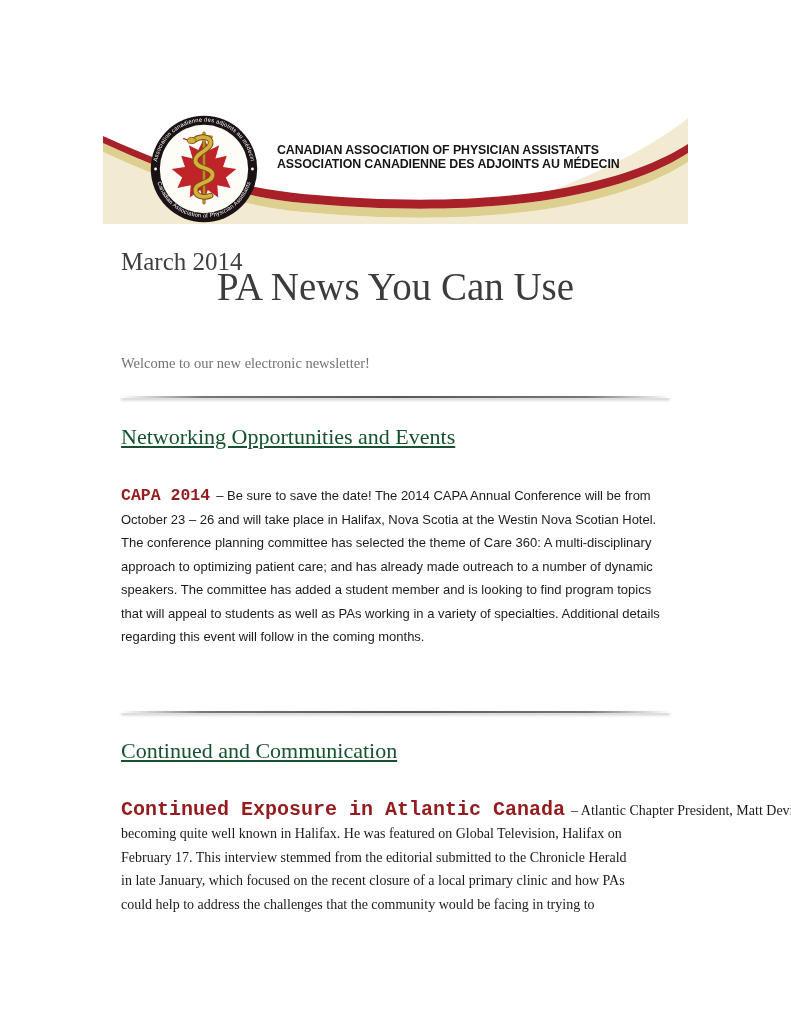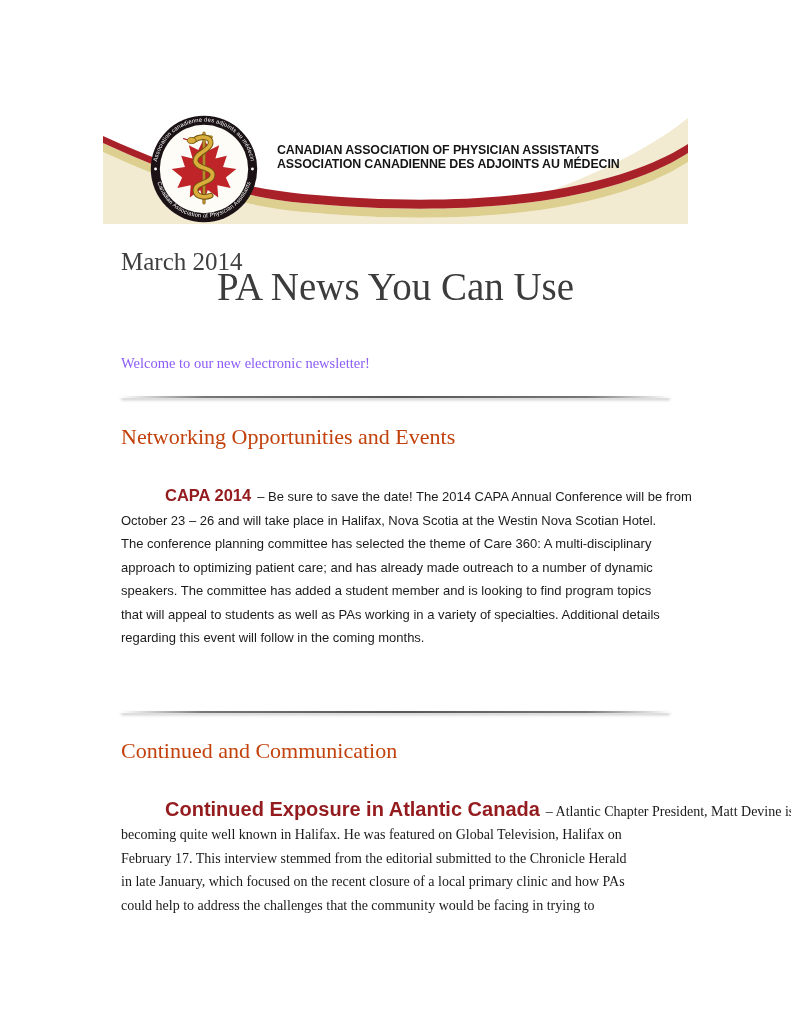--- a/index.html
+++ b/index.html
@@ -27,44 +27,44 @@
     position:absolute;left:121px;top:248px;
     font-size:25px;color:#3f3f3f;white-space:nowrap;
   }
   .title{
     position:absolute;left:121px;top:264px;width:549px;
     font-size:39px;line-height:46px;color:#3c3c3c;
     text-align:center;white-space:nowrap;
   }
   .welcome{
     position:absolute;left:121px;top:355px;
-    font-size:14.5px;color:#8b5cf6;white-space:nowrap;
+    font-size:14.5px;color:#737373;white-space:nowrap;
   }
   
   .divider{
     position:absolute;left:121px;width:549px;height:2px;border-radius:2px;
     background:linear-gradient(90deg,
       rgba(130,130,130,0) 0%, rgba(95,95,95,0.85) 15%,
       rgba(78,78,78,0.95) 50%, rgba(95,95,95,0.85) 85%,
       rgba(130,130,130,0) 100%);
     box-shadow:0 2px 3px rgba(70,70,70,0.35);
   }
   .divider.d1{top:396px;}
   .divider.d2{top:711px;}
   
   .h2{
     position:absolute;left:121px;
-    font-size:22px;line-height:26px;color:#c2410c;white-space:nowrap;
+    font-size:22px;line-height:26px;color:#14532d;white-space:nowrap;text-decoration:underline;
   }
   .h2.s1{top:424px;}
   .h2.s2{top:738px;}
   .article{position:absolute;left:121px;white-space:nowrap;}
   .article .lead{
-    font-family:Liberation Sans, sans-serif;font-weight:bold;
-    color:#941b1e;margin-right:6px;margin-left:44px;
+    font-family:Liberation Mono, monospace;font-weight:bold;
+    color:#941b1e;margin-right:6px;
   }
   .article.a1{
     top:484px;
     font-family:"Liberation Sans", sans-serif;
     font-size:13px;line-height:23.5px;color:#1b1b1b;
   }
   .article.a1 .lead{font-size:16.5px;}
   .article.a2{
     top:798px;
     font-family:"Liberation Serif", serif;

